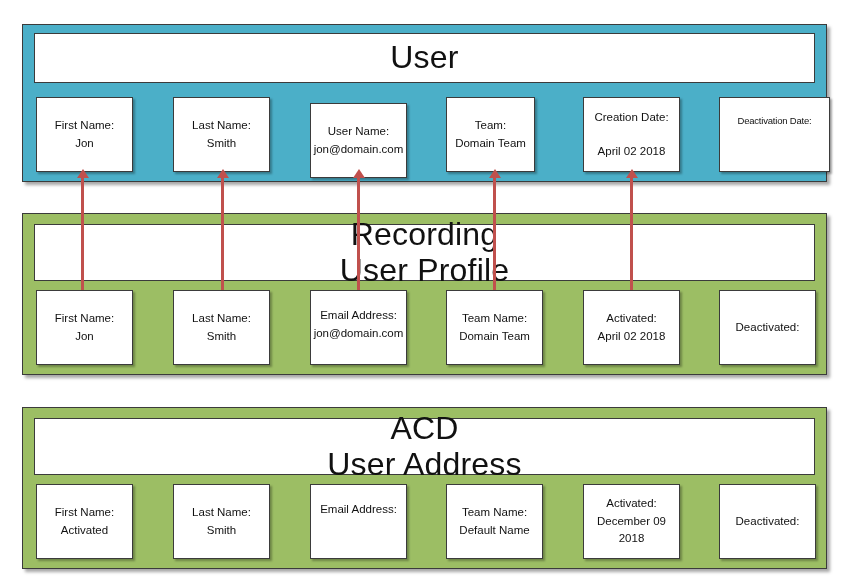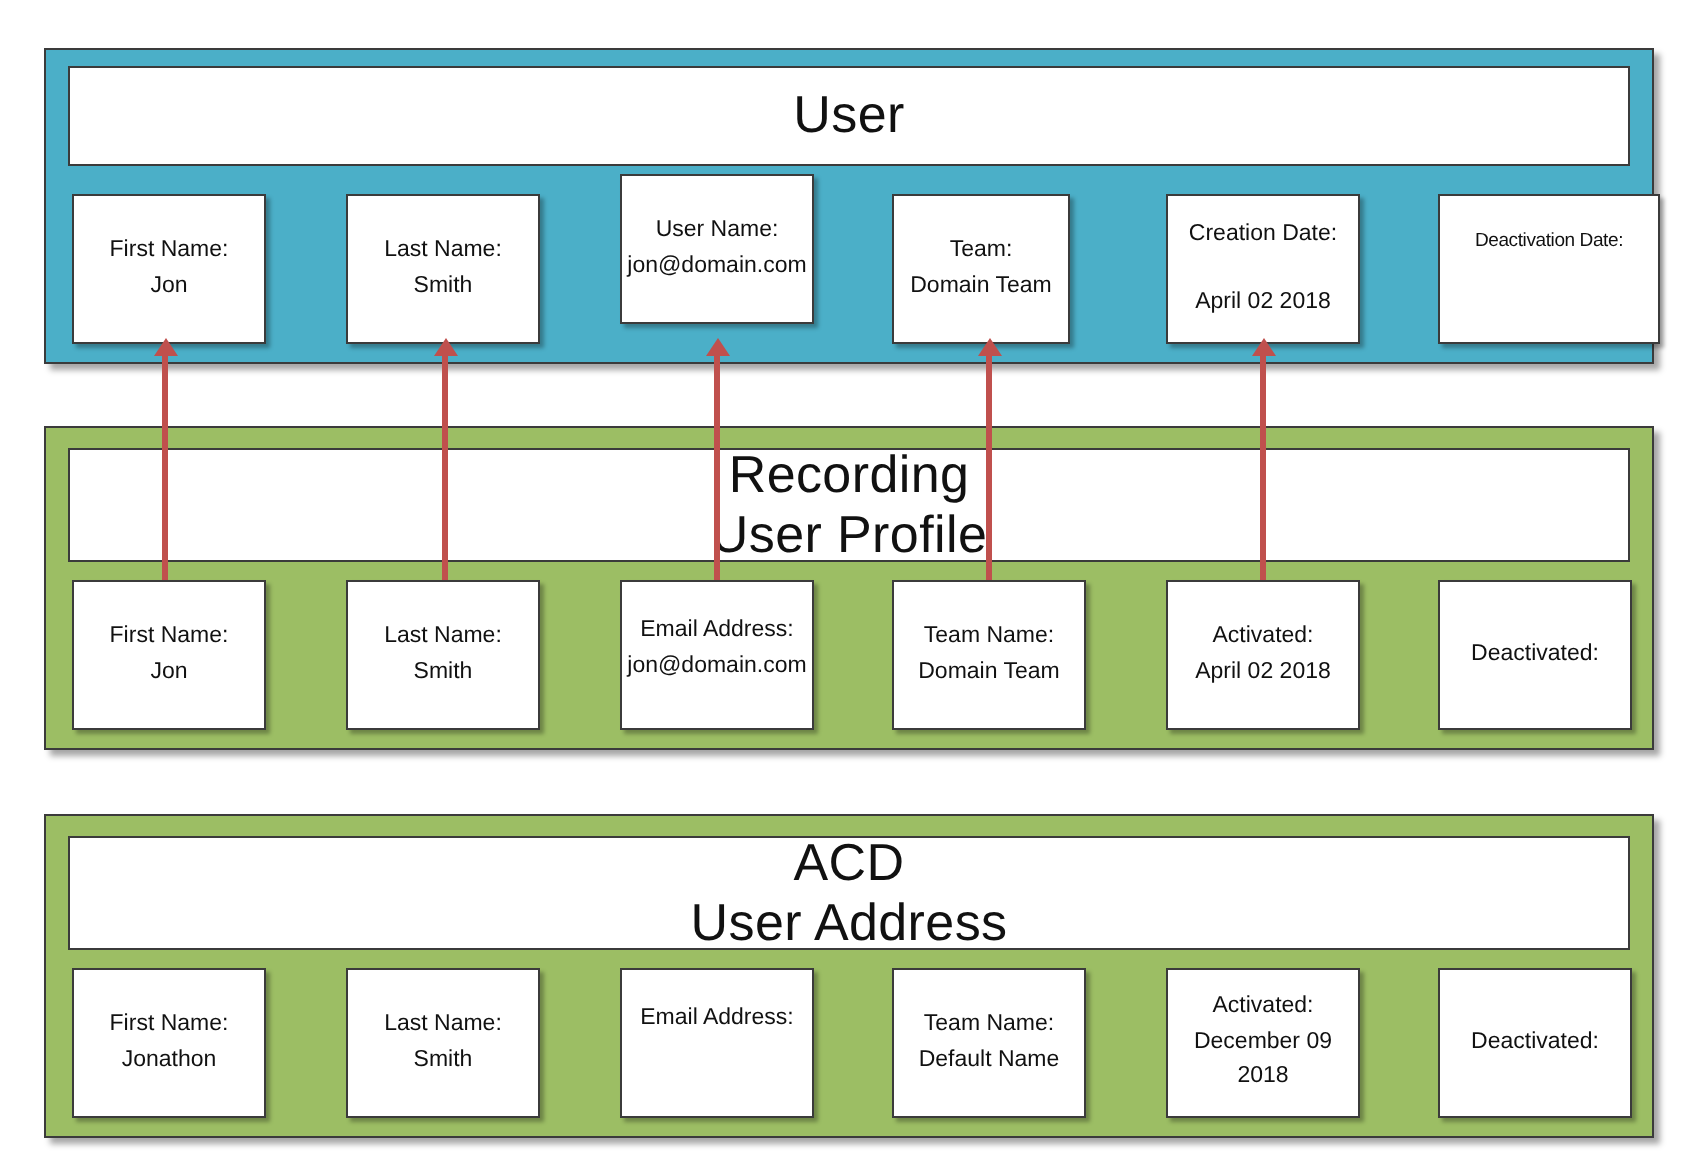--- a/index.html
+++ b/index.html
@@ -40,21 +40,21 @@
   .title-plate {
     position: absolute;
     background: #ffffff;
     border: 1px solid #3b3b3b;
     box-sizing: border-box;
     display: flex;
     align-items: center;
     justify-content: center;
     text-align: center;
     color: #111111;
-    font-size: 26px;
+    font-size: 32px;
     line-height: 1.12;
     letter-spacing: 0.2px;
     white-space: pre-line;
   }
   #title-user      { left: 34px;  top: 33px;  width: 781px; height: 50px; }
   #title-recording { left: 34px;  top: 224px; width: 781px; height: 57px; }
   #title-acd       { left: 34px;  top: 418px; width: 781px; height: 57px; }
 
   
   .field {
@@ -107,21 +107,21 @@
   <div class="field" style="left:36px; top:97px; width:97px; height:75px;">
     <span class="lbl">First Name:</span>
     <span class="val">Jon</span>
   </div>
 
   <div class="field" style="left:173px; top:97px; width:97px; height:75px;">
     <span class="lbl">Last Name:</span>
     <span class="val">Smith</span>
   </div>
 
-  <div class="field" style="left:310px; top:87px; width:97px; height:75px;">
+  <div class="field" style="left:310px; top:103px; width:97px; height:75px;">
     <span class="lbl">User Name:</span>
     <span class="val">jon@domain.com</span>
   </div>
 
   <div class="field" style="left:446px; top:97px; width:89px; height:75px;">
     <span class="lbl">Team:</span>
     <span class="val">Domain Team</span>
   </div>
 
   <div class="field" style="left:583px; top:97px; width:97px; height:75px;gap:16px;">
@@ -184,21 +184,21 @@
     <span class="val"></span>
   </div>
 
   <div class="group green" id="group-acd"></div>
 
   <div class="title-plate" id="title-acd">ACD
 User Address</div>
 
   <div class="field" style="left:36px; top:484px; width:97px; height:75px;">
     <span class="lbl">First Name:</span>
-    <span class="val">Jonathon</span>
+    <span class="val">Activated</span>
   </div>
 
   <div class="field" style="left:173px; top:484px; width:97px; height:75px;">
     <span class="lbl">Last Name:</span>
     <span class="val">Smith</span>
   </div>
 
   <div class="field hi" style="left:310px; top:484px; width:97px; height:75px;">
     <span class="lbl">Email Address:</span>
     <span class="val"></span>

